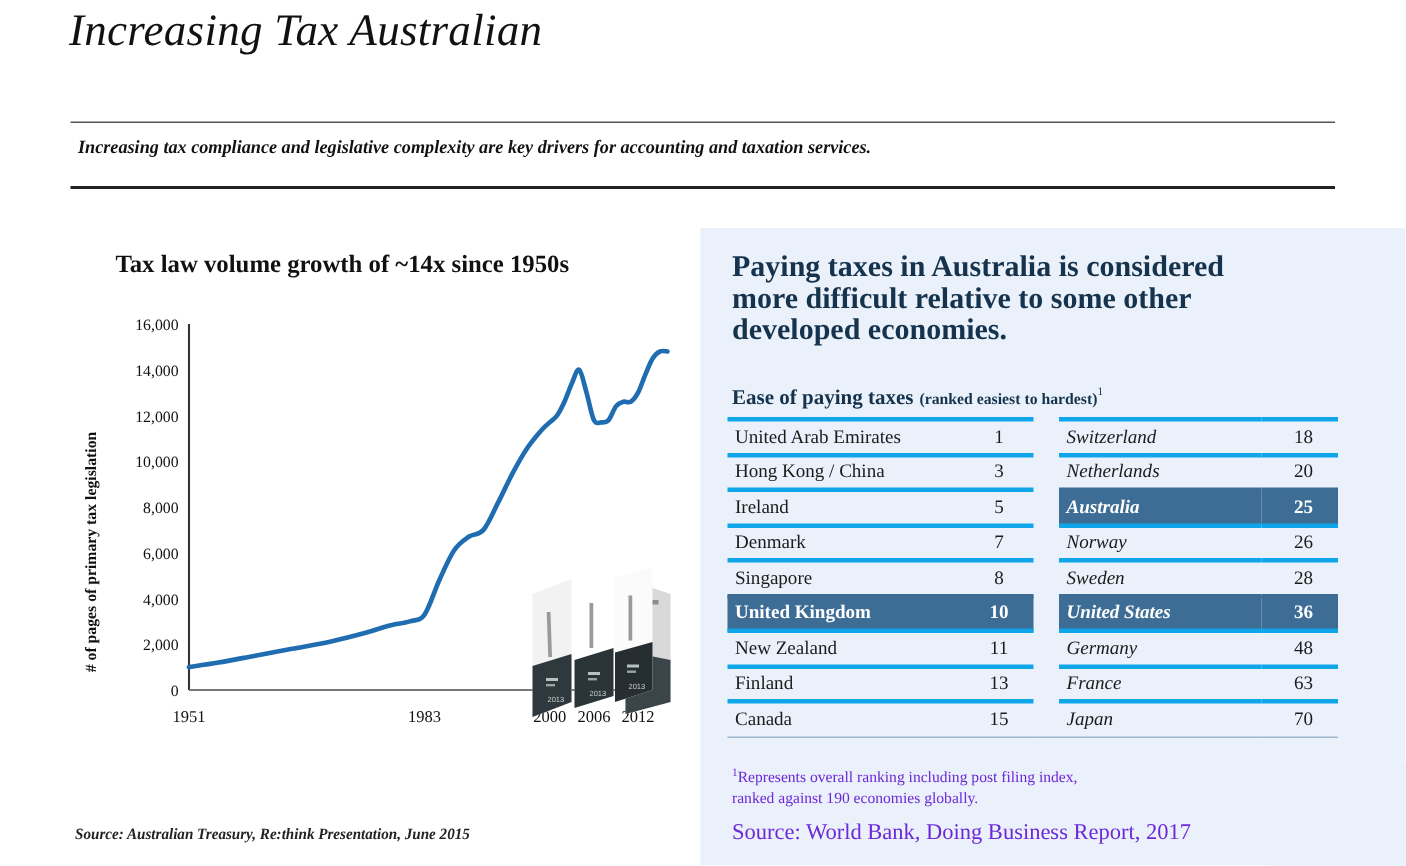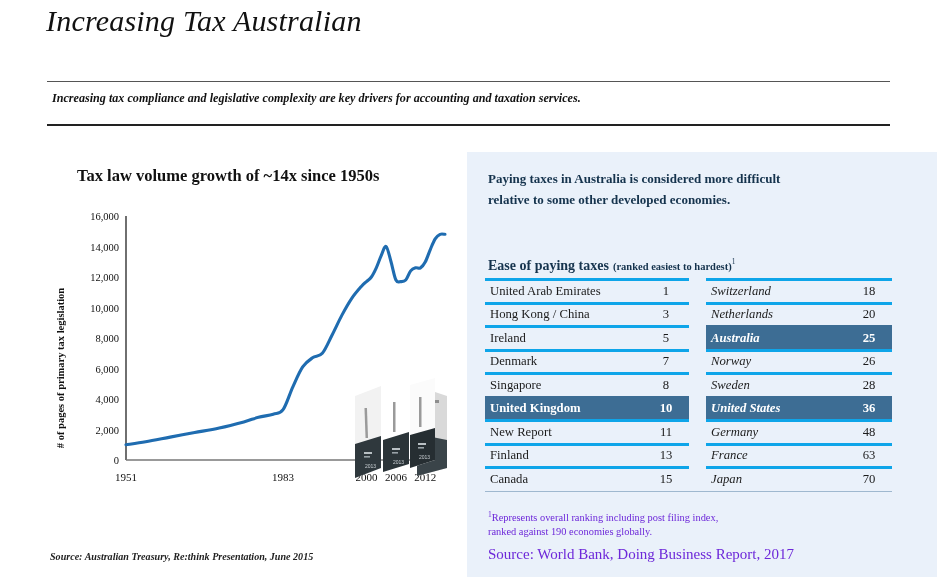--- a/index.html
+++ b/index.html
@@ -106,21 +106,21 @@
     top: 152px;
     width: 470px;
     height: 425px;
     background: #eaf1fa;
   }
   #panel-heading {
     position: absolute;
     left: 21px;
     top: 16px;
     width: 330px;
-    font-size: 13px;
+    font-size: 20px;
     font-weight: bold;
     line-height: 21px;
     font-family: "Liberation Serif", serif;
     color: #15334d;
   }
   #table-caption {
     position: absolute;
     left: 21px;
     top: 104px;
     font-family: "Liberation Serif", serif;
@@ -306,21 +306,21 @@
           <td class="rank-r">28</td>
         </tr>
         <tr class="hl-left hl-right">
           <td class="name-l">United Kingdom</td>
           <td class="rank-l">10</td>
           <td class="gap"></td>
           <td class="name-r">United States</td>
           <td class="rank-r">36</td>
         </tr>
         <tr>
-          <td class="name-l">New Report</td>
+          <td class="name-l">New Zealand</td>
           <td class="rank-l">11</td>
           <td class="gap"></td>
           <td class="name-r">Germany</td>
           <td class="rank-r">48</td>
         </tr>
         <tr>
           <td class="name-l">Finland</td>
           <td class="rank-l">13</td>
           <td class="gap"></td>
           <td class="name-r">France</td>

